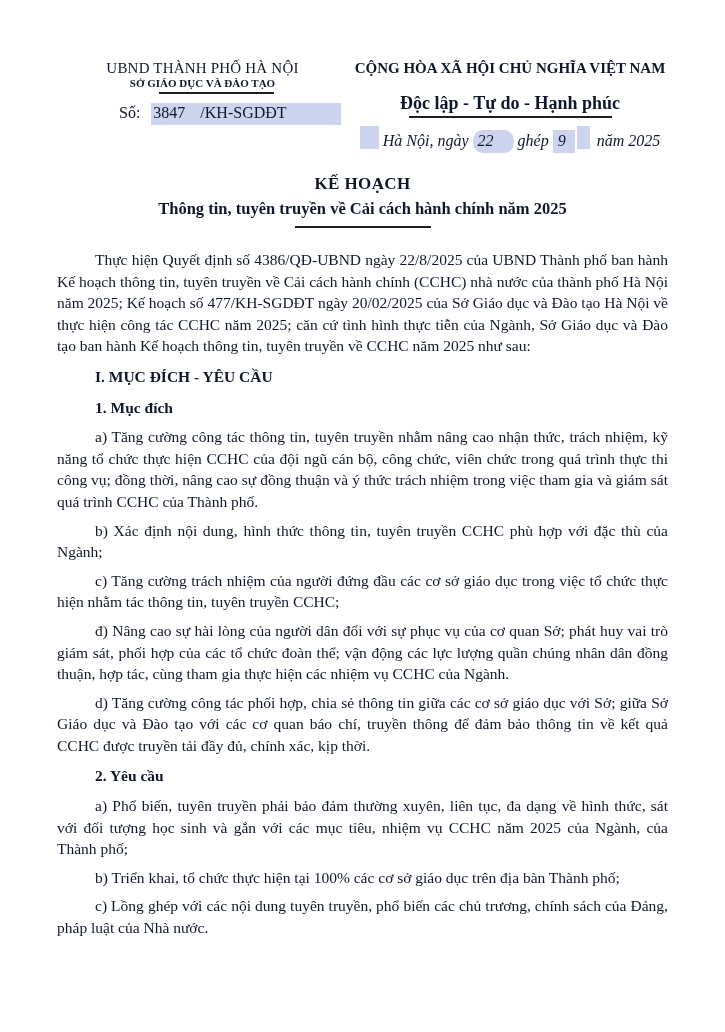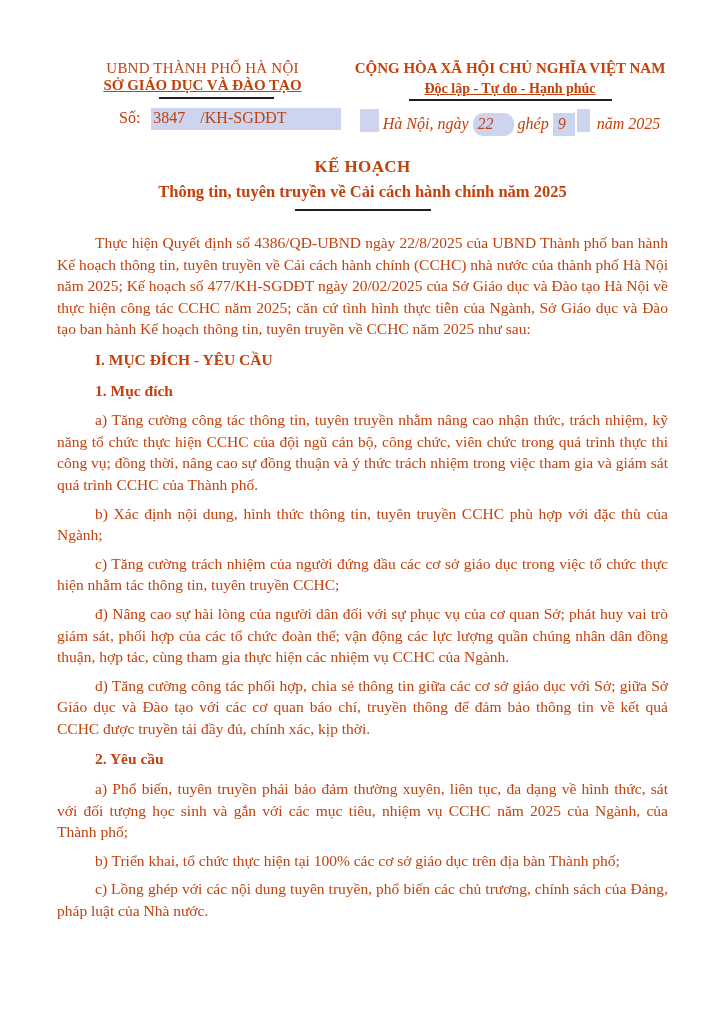--- a/index.html
+++ b/index.html
@@ -3,33 +3,33 @@
 <meta charset="utf-8">
 <title>KẾ HOẠCH</title>
 <style>
   * { margin:0; padding:0; box-sizing:border-box; }
   html,body { background:#ffffff; }
   .page {
     position:relative;
     width:725px; height:1032px;
     margin:0 auto;
     background:#ffffff;
-    color:#c2410c;
+    color:#0f172a;
     font-family:"Liberation Serif", serif;
     overflow:hidden;
   }
   
   .header { display:flex; padding:60px 55px 0 55px; }
   .h-left  { width:295px; text-align:center; }
   .h-right { flex:1; text-align:center; }
   .h-left .l1 { font-size:15px; letter-spacing:.2px; white-space:nowrap; }
-  .h-left .l2 { font-size:15px; font-weight:bold; white-space:nowrap;text-decoration:underline; }
+  .h-left .l2 { font-size:11px; font-weight:bold; white-space:nowrap; }
   .rule-left  { width:115px; height:2px; background:#1f1f1f; margin:3px auto 0 auto; transform:translateX(14px); }
   .h-right .l1 { font-size:15px; font-weight:bold; white-space:nowrap; }
-  .h-right .l2 { font-size:14px; font-weight:bold; margin-top:4px; white-space:nowrap;text-decoration:underline; }
+  .h-right .l2 { font-size:18px; font-weight:bold; margin-top:16px; white-space:nowrap; }
   .rule-right { width:203px; height:2px; background:#1f1f1f; margin:2px auto 0 auto; }
 
   .so-line { margin-top:9px; font-size:16px; text-align:left; padding-left:64px; display:flex; align-items:baseline; white-space:nowrap; }
   .num-field {
     display:inline-flex; align-items:center;
     background:var(--hl);
     width:190px; padding:1px 0 3px 2px; margin-left:11px;
   }
   .num-suffix { margin-left:15px; }
 

